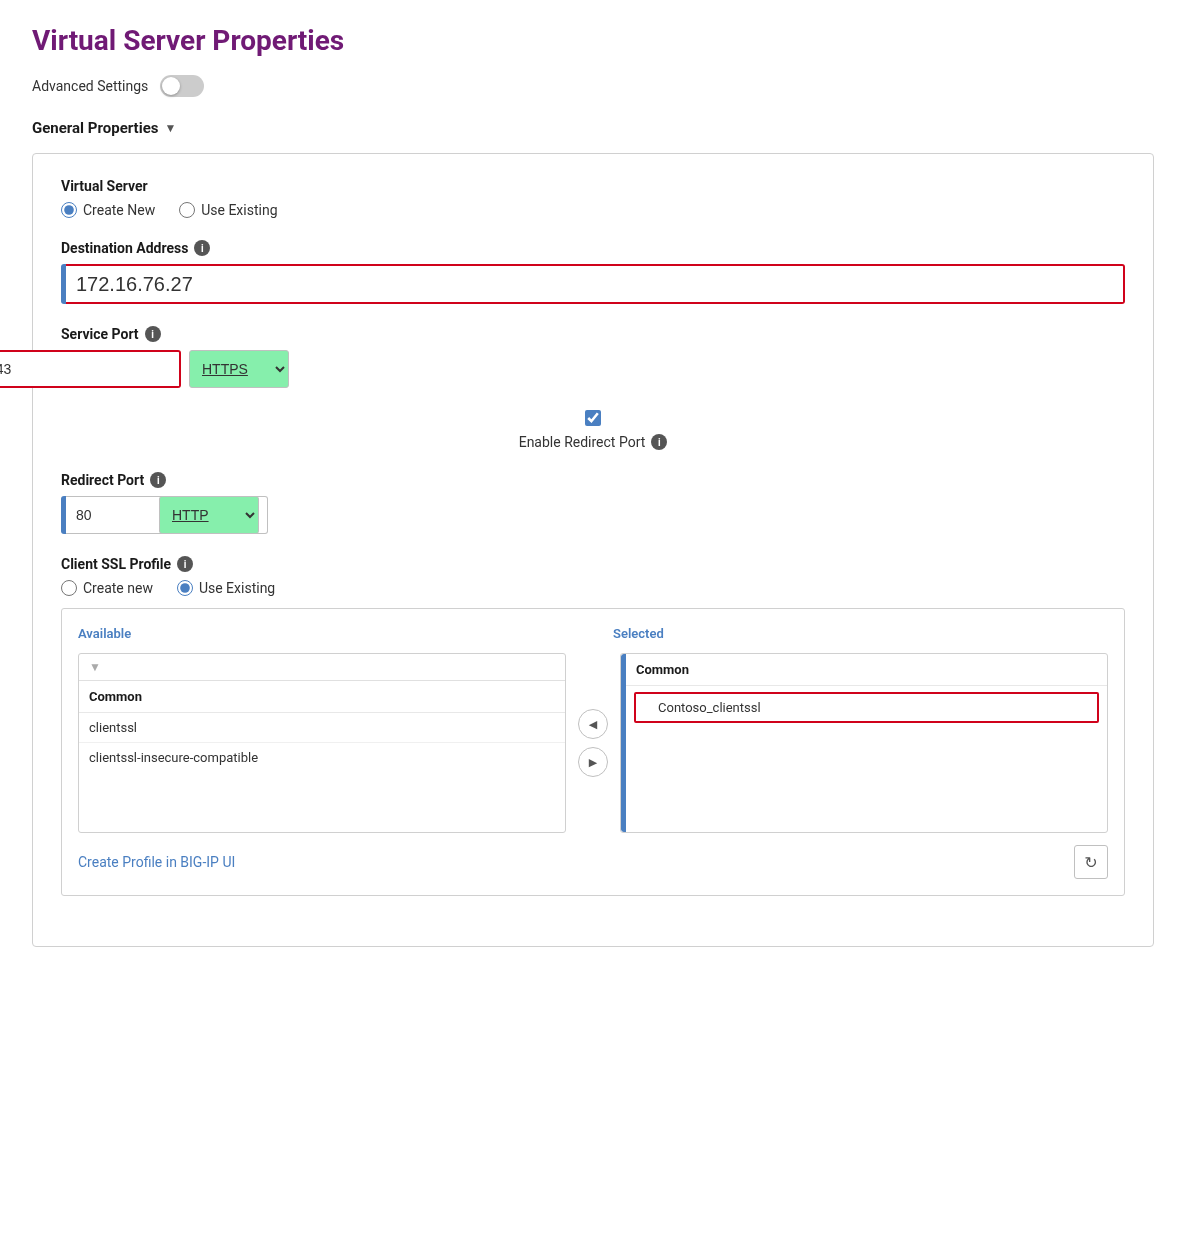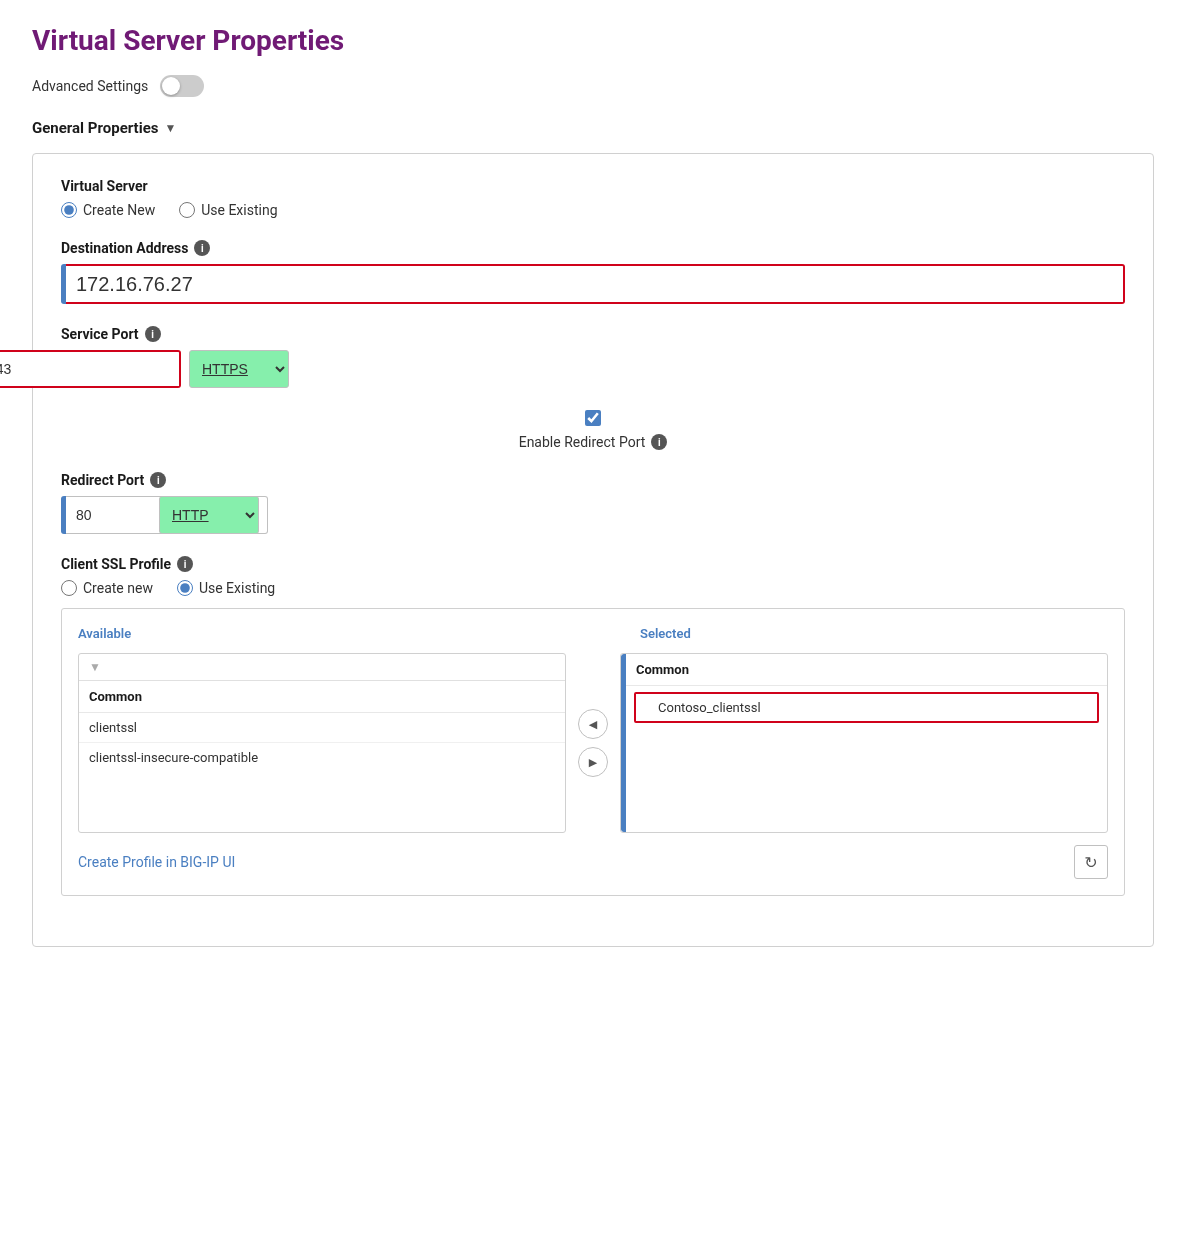--- a/index.html
+++ b/index.html
@@ -227,21 +227,21 @@
     
     .ssl-list-container {
       border: 1px solid #d0d0d0;
       border-radius: 3px;
       padding: 16px;
       margin-top: 12px;
     }
 
     .ssl-list-header {
       display: flex;
-      gap: 32px;
+      gap: 5px;
       margin-bottom: 12px;
     }
 
     .list-panel-label {
       font-size: 13px;
       color: #4a7fc1;
       font-weight: 600;
     }
 
     .ssl-panels {

